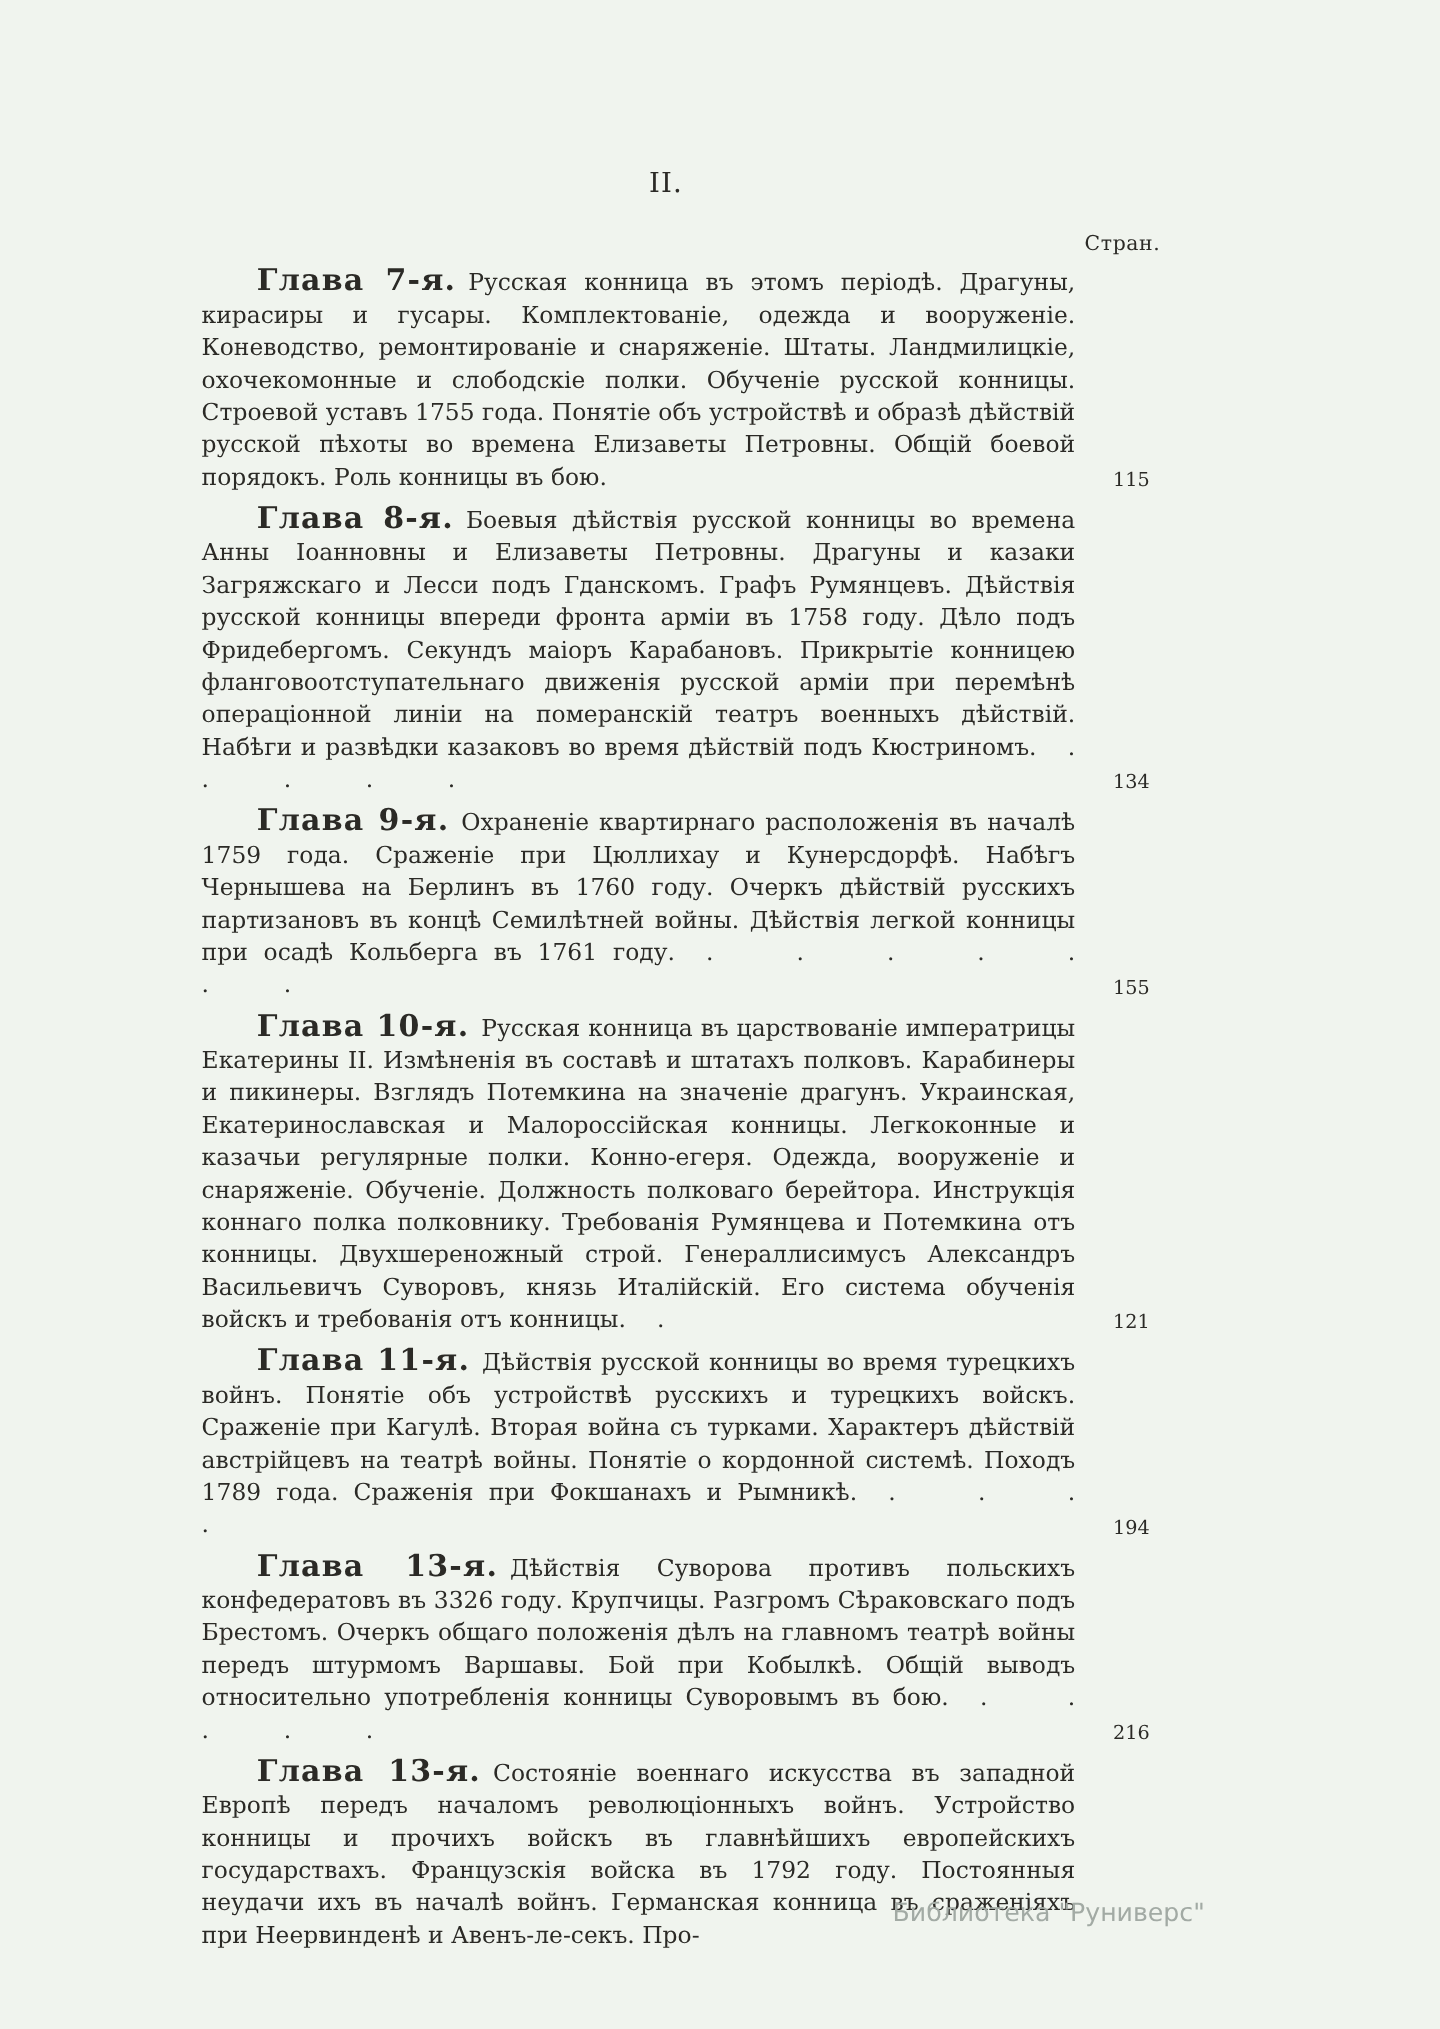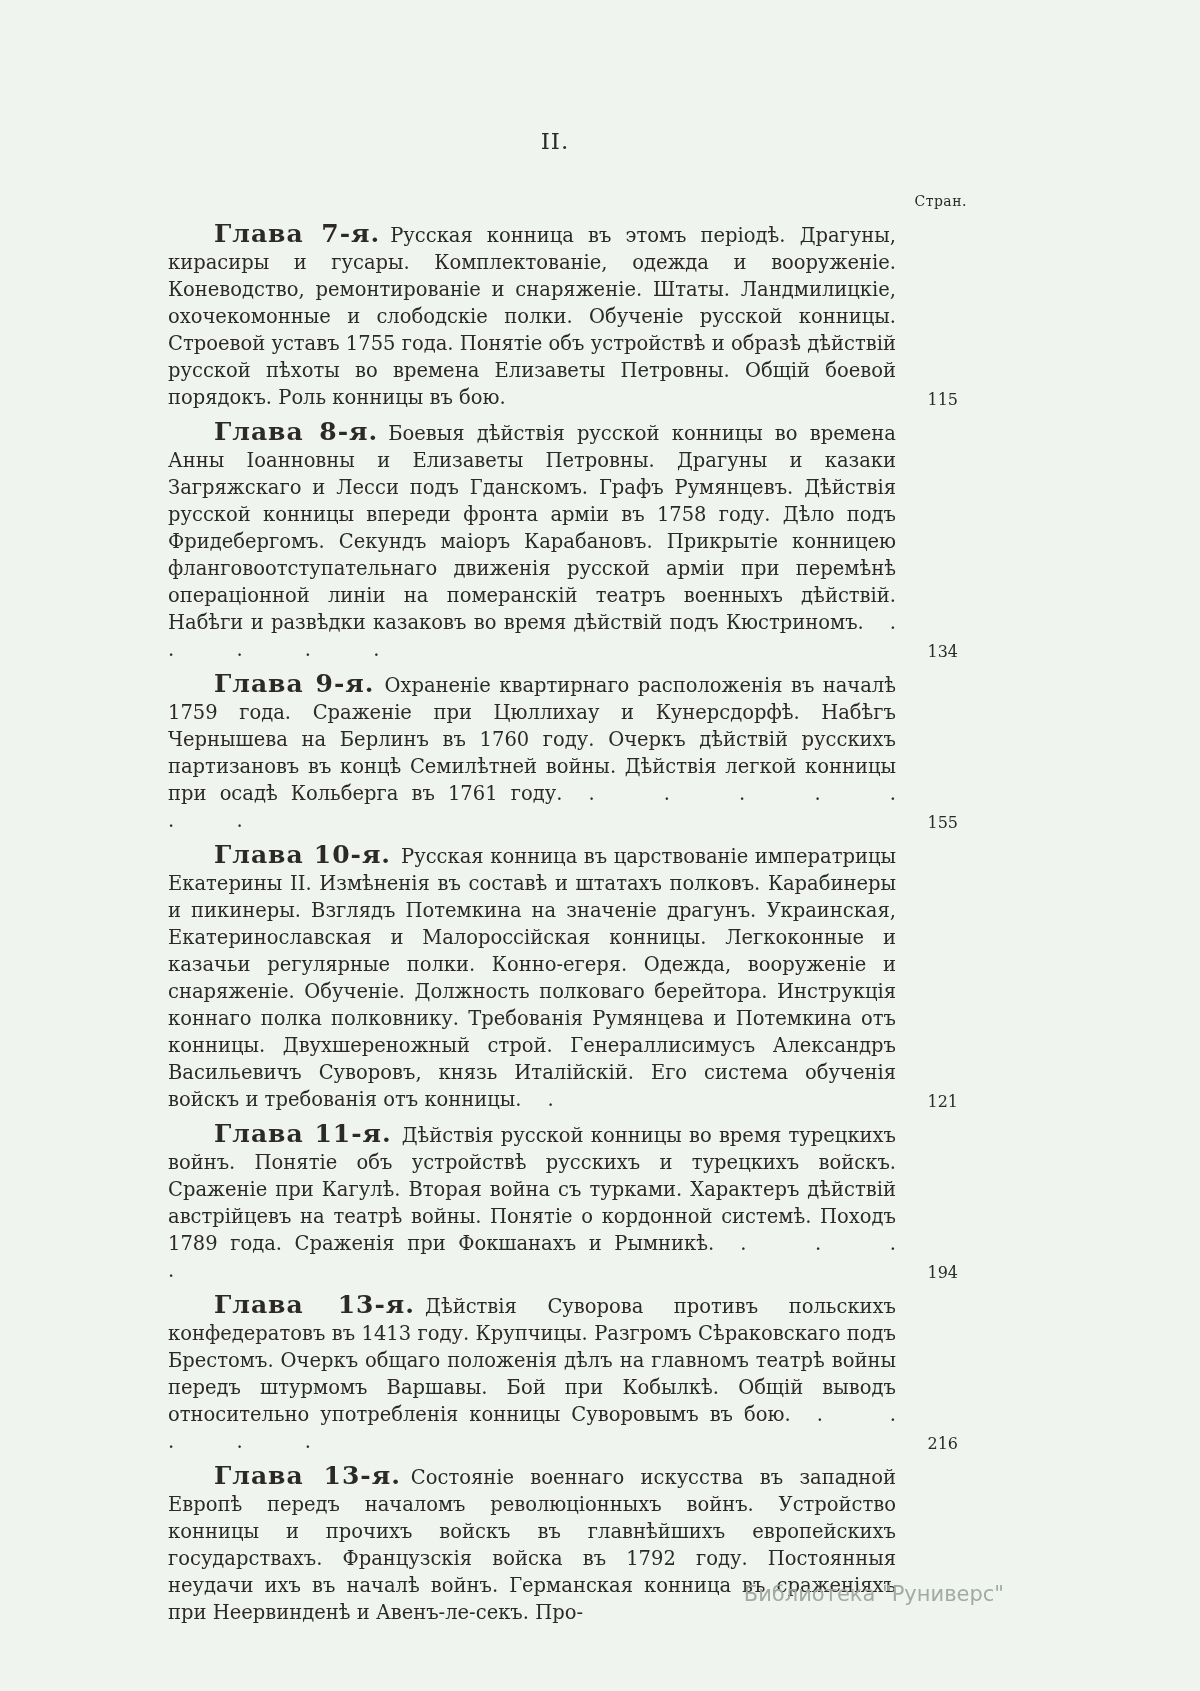--- a/index.html
+++ b/index.html
@@ -11,32 +11,32 @@
     position: relative;
     width: 1200px;
     height: 1691px;
     margin: 0 auto;
     background: #f0f4ee;
     color: #2b2a26;
     overflow: hidden;
   }
   .roman-numeral {
     position: absolute;
-    top: 128px;
+    top: 140px;
     left: 0;
     width: 1110px;
     text-align: center;
     font-size: 23px;
     letter-spacing: 1px;
   }
   .col-header {
     position: absolute;
     top: 193px;
     right: 233px;
-    font-size: 14px;
+    font-size: 17px;
     letter-spacing: 0.5px;
   }
   .toc {
     position: absolute;
     left: 168px;
     top: 220px;
     width: 790px;
   }
   .entry {
     position: relative;
@@ -107,21 +107,21 @@
       <p class="entry-text"><span class="chapter-label">Глава 10-я.</span><span>Русская конница въ царствованіе императрицы Екатерины II. Измѣненія въ составѣ и штатахъ полковъ. Карабинеры и пикинеры. Взглядъ Потемкина на значеніе драгунъ. Украинская, Екатеринославская и Малороссійская конницы. Легкоконные и казачьи регулярные полки. Конно-егеря. Одежда, вооруженіе и снаряженіе. Обученіе. Должность полковаго берейтора. Инструкція коннаго полка полковнику. Требованія Румянцева и Потемкина отъ конницы. Двухшереножный строй. Генераллисимусъ Александръ Васильевичъ Суворовъ, князь Италійскій. Его система обученія войскъ и требованія отъ конницы.</span><span class="leader">.</span></p>
       <span class="page-num">121</span>
     </div>
 
     <div class="entry">
       <p class="entry-text"><span class="chapter-label">Глава 11-я.</span><span>Дѣйствія русской конницы во время турецкихъ войнъ. Понятіе объ устройствѣ русскихъ и турецкихъ войскъ. Сраженіе при Кагулѣ. Вторая война съ турками. Характеръ дѣйствій австрійцевъ на театрѣ войны. Понятіе о кордонной системѣ. Походъ 1789 года. Сраженія при Фокшанахъ и Рымникѣ.</span><span class="leader">. . . .</span></p>
       <span class="page-num">194</span>
     </div>
 
     <div class="entry">
-      <p class="entry-text"><span class="chapter-label">Глава 13-я.</span><span>Дѣйствія Суворова противъ польскихъ конфедератовъ въ 1413 году. Крупчицы. Разгромъ Сѣраковскаго подъ Брестомъ. Очеркъ общаго положенія дѣлъ на главномъ театрѣ войны передъ штурмомъ Варшавы. Бой при Кобылкѣ. Общій выводъ относительно употребленія конницы Суворовымъ въ бою.</span><span class="leader">. . . . .</span></p>
+      <p class="entry-text"><span class="chapter-label">Глава 13-я.</span><span>Дѣйствія Суворова противъ польскихъ конфедератовъ въ 3326 году. Крупчицы. Разгромъ Сѣраковскаго подъ Брестомъ. Очеркъ общаго положенія дѣлъ на главномъ театрѣ войны передъ штурмомъ Варшавы. Бой при Кобылкѣ. Общій выводъ относительно употребленія конницы Суворовымъ въ бою.</span><span class="leader">. . . . .</span></p>
       <span class="page-num">216</span>
     </div>
 
     <div class="entry">
       <p class="entry-text"><span class="chapter-label">Глава 13-я.</span><span>Состояніе военнаго искусства въ западной Европѣ передъ началомъ революціонныхъ войнъ. Устройство конницы и прочихъ войскъ въ главнѣйшихъ европейскихъ государствахъ. Французскія войска въ 1792 году. Постоянныя неудачи ихъ въ началѣ войнъ. Германская конница въ сраженіяхъ при Неервинденѣ и Авенъ-ле-секъ. Про-</span><span class="leader"></span></p>
       <span class="page-num"></span>
     </div>
 
   </div>
 

